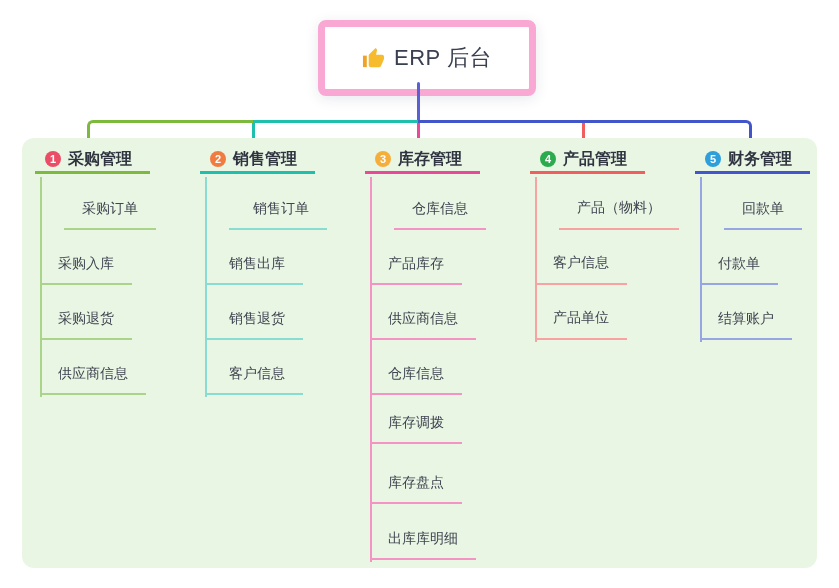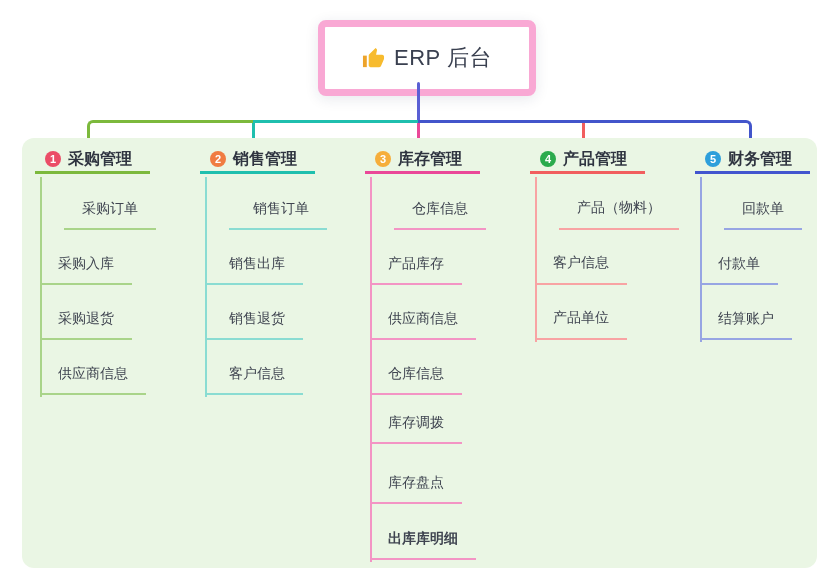--- a/index.html
+++ b/index.html
@@ -61,21 +61,21 @@
     position:absolute;left:5px;height:24px;box-sizing:content-box;
     padding:0 18px 8px 18px;border-bottom:2px solid;white-space:nowrap;
     font-size:14px;color:#3f4450;line-height:24px;width:max-content;
   }
   .col1 .child{border-color:#a9d489;}
   .col2 .child{border-color:#8adcd2;padding-left:24px;}
   .col3 .child{border-color:#f394c4;}
   .col4 .child{border-color:#f8a3a3;font-family:Liberation Serif, serif;}
   .col5 .child{border-color:#97a5e3;}
   .r0{top:46px;margin-left:24px;} .r1{top:101px;} .r2{top:156px;} .r3{top:211px;text-align:center;}
-  .r4{top:260px;} .r5{top:320px;} .r6{top:376px;font-weight:bold;}
+  .r4{top:260px;} .r5{top:320px;} .r6{top:376px;}
 </style>
 </head>
 <body>
 
 <div class="stage">
 
   <div class="root-card">
     <svg class="thumb-icon" viewBox="0 0 24 24" aria-hidden="true">
       <path fill="#eda32a" d="M1 21h4V9H1v12z"></path>
       <path fill="#f7bb2e" d="M23 10c0-1.1-.9-2-2-2h-6.31l.95-4.57.03-.32c0-.41-.17-.79-.44-1.06L14.17 1 7.59 7.59C7.22 7.95 7 8.45 7 9v10c0 1.1.9 2 2 2h9c.83 0 1.54-.5 1.84-1.22l3.02-7.05c.09-.23.14-.47.14-.73v-2z"></path>

